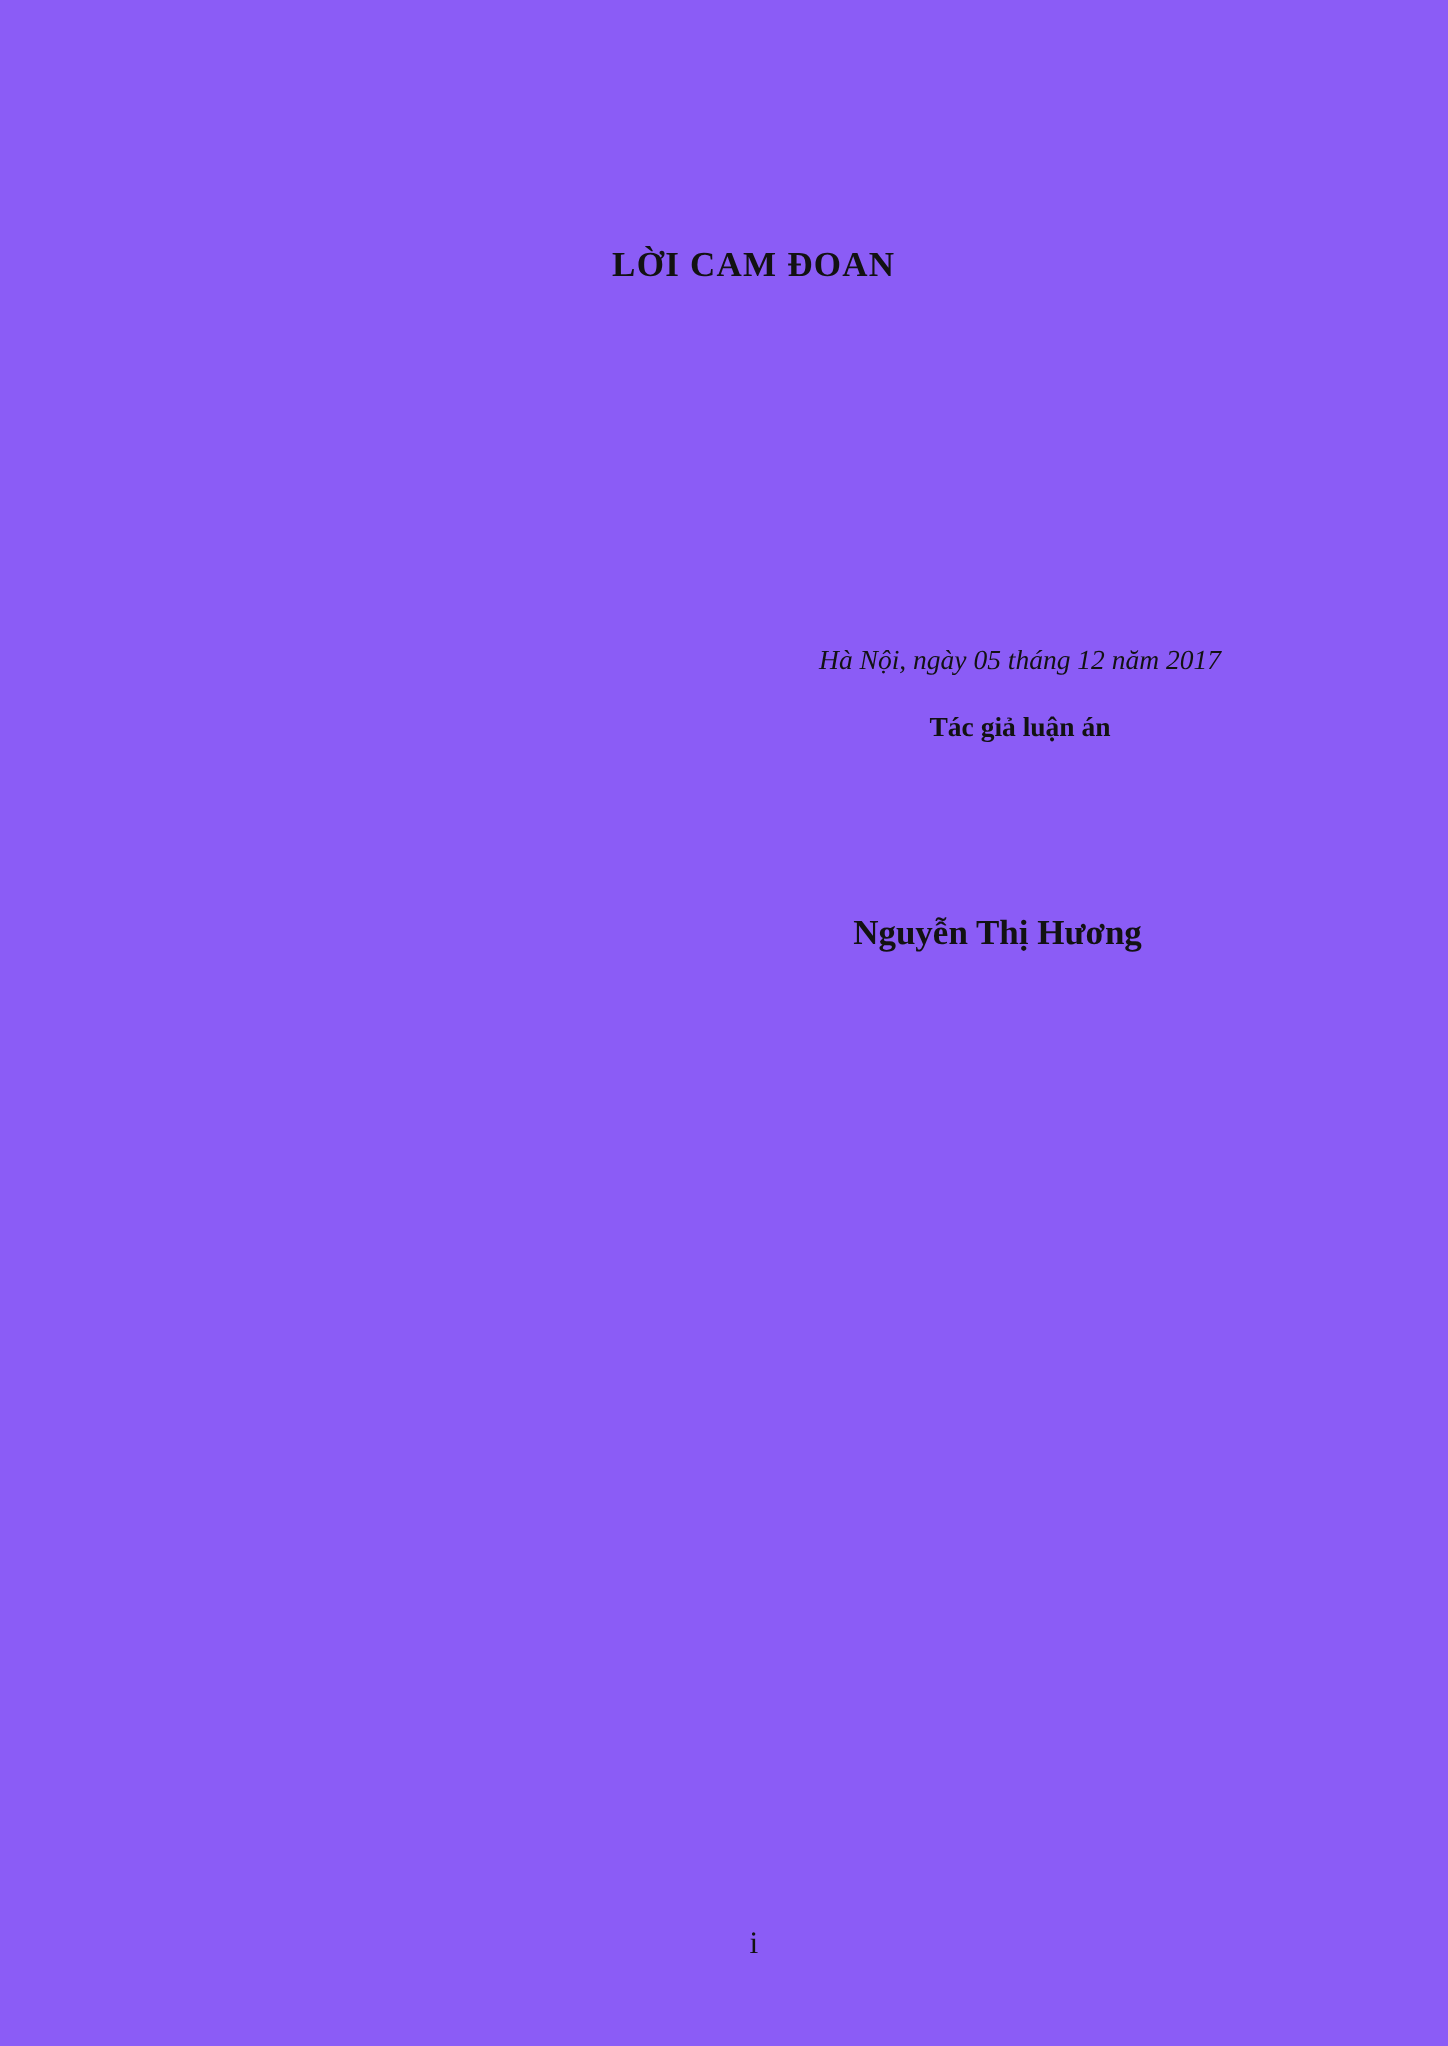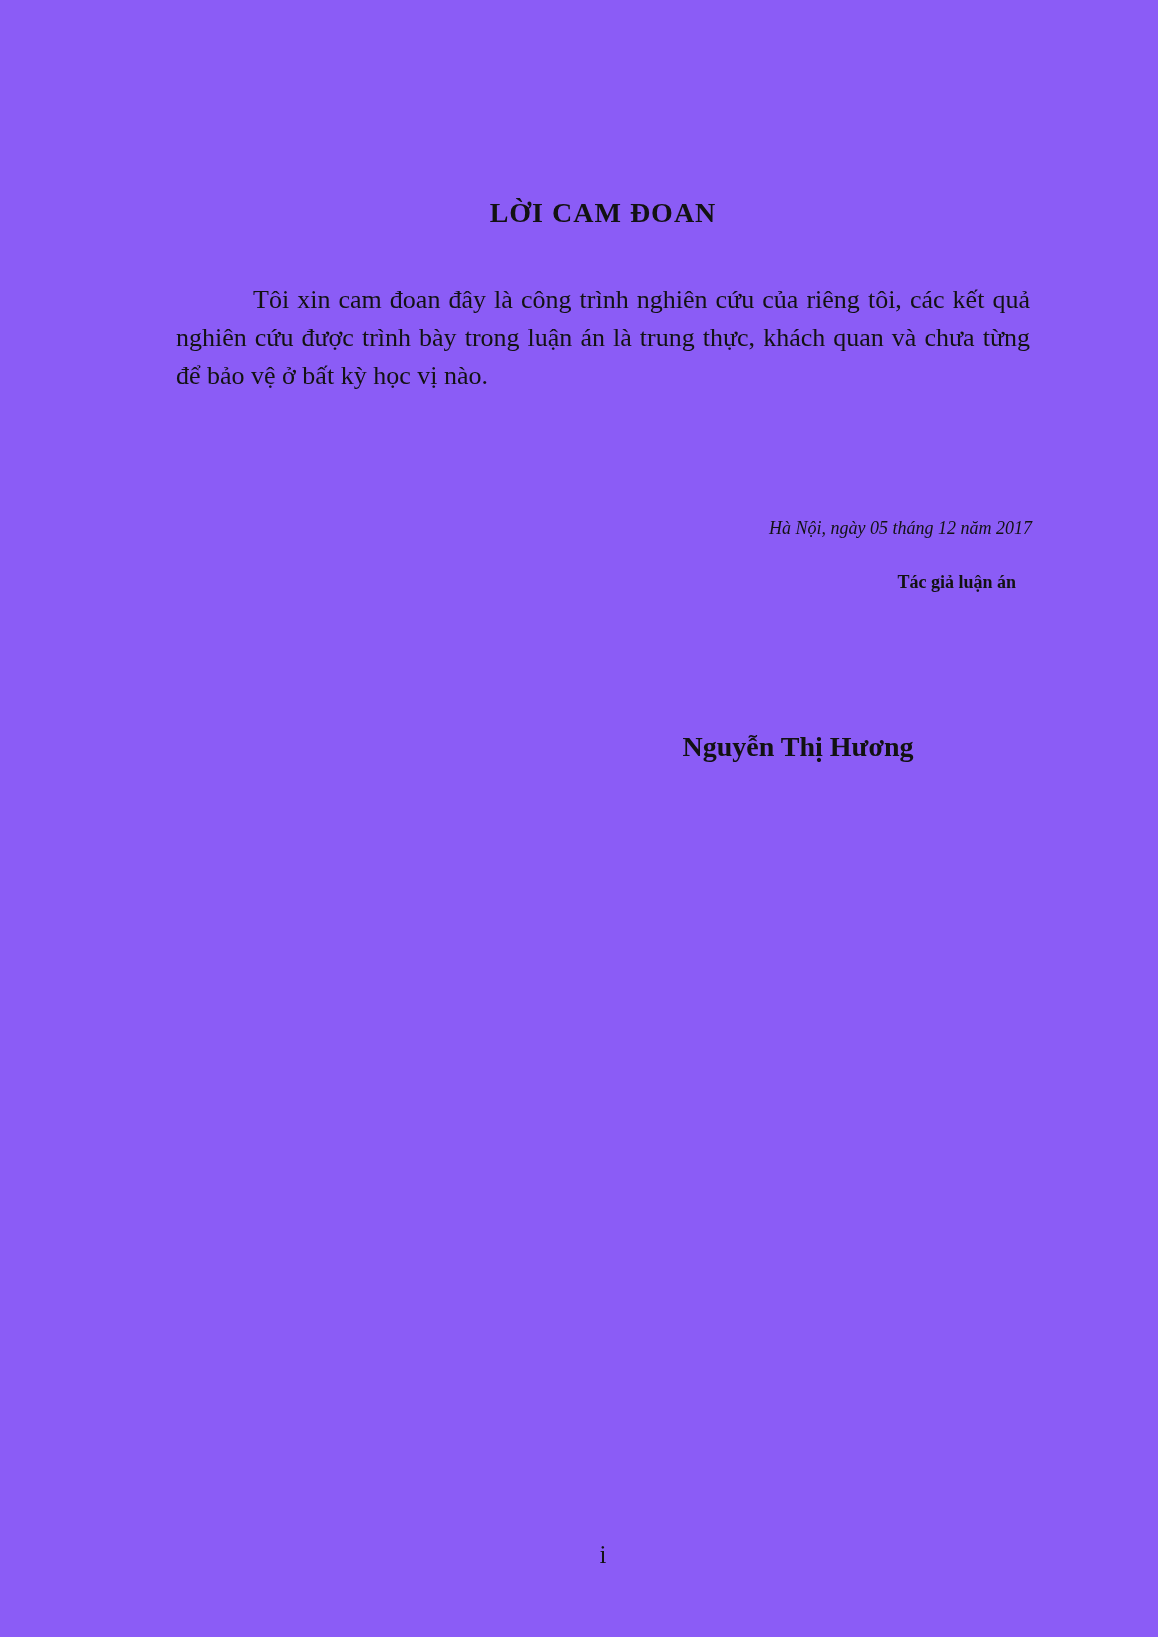--- a/index.html
+++ b/index.html
@@ -38,22 +38,22 @@
   }
   .body-text p {
     margin: 0 0 3px 0;
     text-indent: 77px;
   }
   .signature-block {
     position: absolute;
     top: 509px;
     left: 600px;
     width: 432px;
-    text-align: right;
-    font-size: 18px;
+    text-align: center;
+    font-size: 22px;
     line-height: 38px;
   }
   .signature-date {
     font-style: italic;
     margin: 0 0 7px 0;
   }
   .signature-role {
     font-weight: bold;
     margin: 16px;
   }
@@ -77,21 +77,20 @@
   }
 </style>
 </head>
 <body>
 
 <div class="page">
 
   <h1 class="doc-title">LỜI CAM ĐOAN</h1>
 
   <div class="body-text">
-    <p>Tôi xin cam đoan đây là công trình nghiên cứu của riêng tôi, các kết quả nghiên cứu được trình bày trong luận án là trung thực, khách quan và chưa từng để bảo vệ ở bất kỳ học vị nào.</p>
   </div>
 
   <div class="signature-block">
     <p class="signature-date">Hà Nội, ngày 05 tháng 12 năm 2017</p>
     <p class="signature-role">Tác giả luận án</p>
   </div>
 
   <p class="signature-name">Nguyễn Thị Hương</p>
 
   <div class="page-number">i</div>

